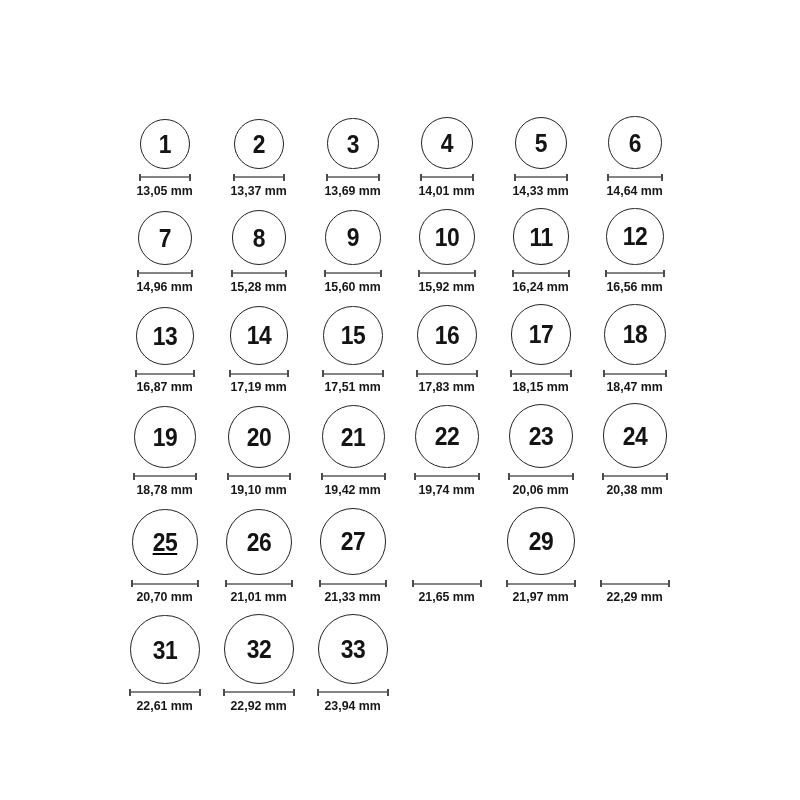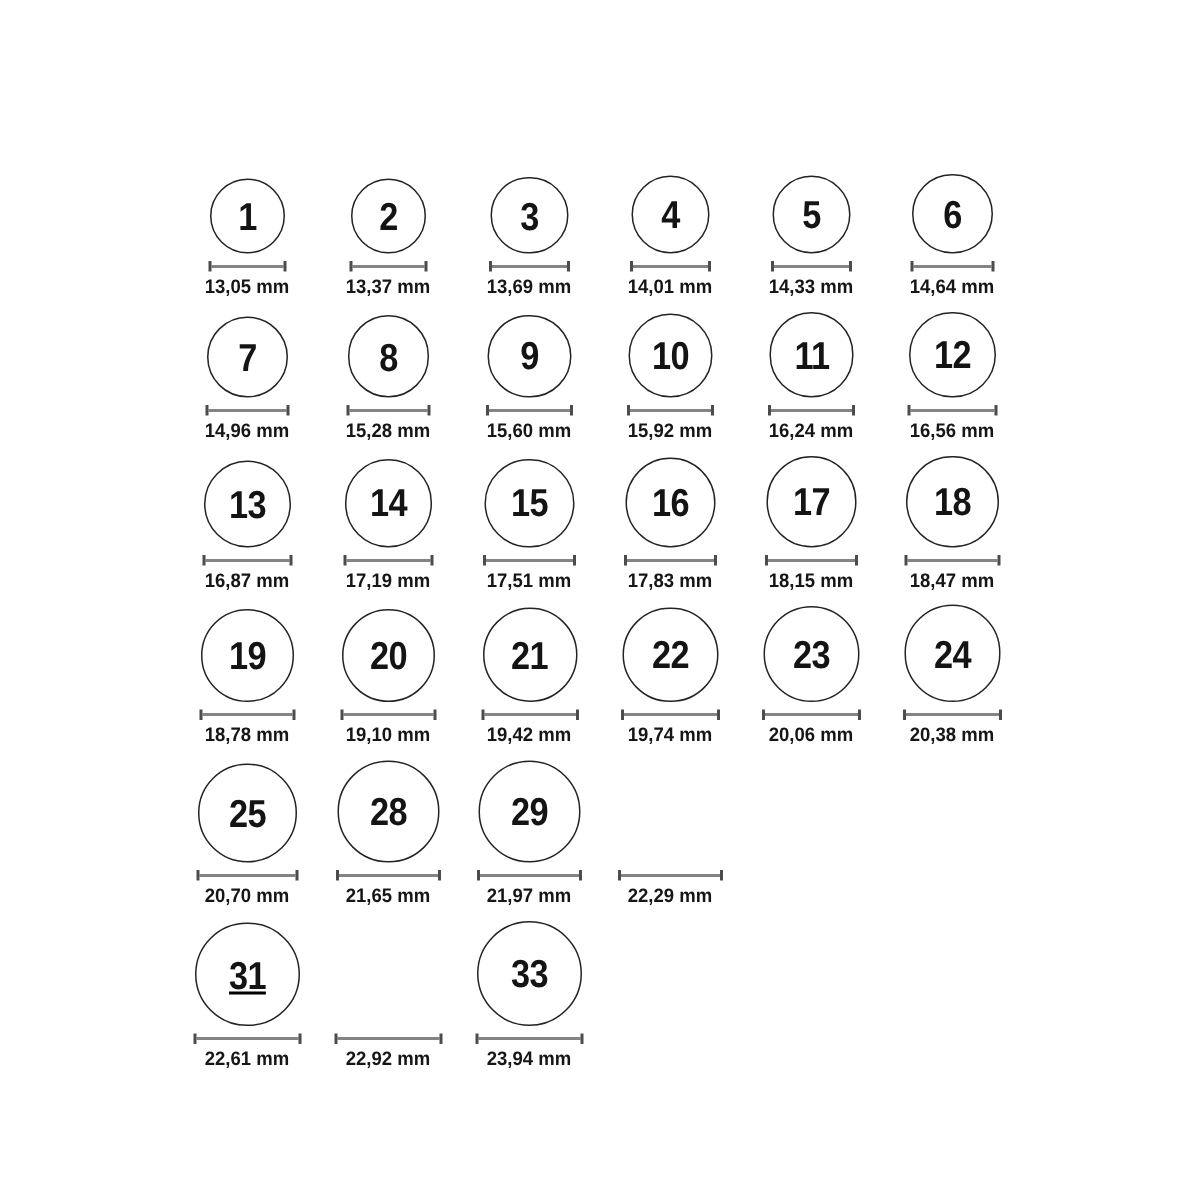--- a/index.html
+++ b/index.html
@@ -246,54 +246,68 @@
       <div class="cell">
         <div class="circle" style="width: 64.95px; height: 64.95px;">
           <span class="num">24</span>
         </div>
         <div class="ruler" style="width: 66.95px;"></div>
         <div class="mm">20,38 mm</div>
       </div>
     </div>
     <div class="row">
       <div class="cell">
-        <div class="circle" style="width: 65.6px; height: 65.6px;">
+        <div class="circle" style="width: 65.6px; height: 65.6px; text-decoration: underline;">
           <span class="num">25</span>
         </div>
         <div class="ruler" style="width: 67.6px;"></div>
         <div class="mm">20,70 mm</div>
       </div>
       <div class="cell">
-        <div class="circle" style="width: 67.55px; height: 67.55px;">
-          <span class="num">28</span>
-        </div>
+        <div class="circle" style="width: 66.25px; height: 66.25px;">
+          <span class="num">26</span>
+        </div>
+        <div class="ruler" style="width: 68.25px;"></div>
+        <div class="mm">21,01 mm</div>
+      </div>
+      <div class="cell">
+        <div class="circle" style="width: 66.9px; height: 66.9px;">
+          <span class="num">27</span>
+        </div>
+        <div class="ruler" style="width: 68.9px;"></div>
+        <div class="mm">21,33 mm</div>
+      </div>
+      <div class="cell">
         <div class="ruler" style="width: 69.55px;"></div>
         <div class="mm">21,65 mm</div>
       </div>
       <div class="cell">
         <div class="circle" style="width: 68.2px; height: 68.2px;">
           <span class="num">29</span>
         </div>
         <div class="ruler" style="width: 70.2px;"></div>
         <div class="mm">21,97 mm</div>
       </div>
       <div class="cell">
         <div class="ruler" style="width: 70.85px;"></div>
         <div class="mm">22,29 mm</div>
       </div>
     </div>
     <div class="row">
       <div class="cell">
-        <div class="circle" style="width: 69.5px; height: 69.5px; text-decoration: underline;">
+        <div class="circle" style="width: 69.5px; height: 69.5px;">
           <span class="num">31</span>
         </div>
         <div class="ruler" style="width: 71.5px;"></div>
         <div class="mm">22,61 mm</div>
       </div>
       <div class="cell">
+        <div class="circle" style="width: 70.15px; height: 70.15px;">
+          <span class="num">32</span>
+        </div>
         <div class="ruler" style="width: 72.15px;"></div>
         <div class="mm">22,92 mm</div>
       </div>
       <div class="cell">
         <div class="circle" style="width: 70.8px; height: 70.8px;">
           <span class="num">33</span>
         </div>
         <div class="ruler" style="width: 72.8px;"></div>
         <div class="mm">23,94 mm</div>
       </div>

